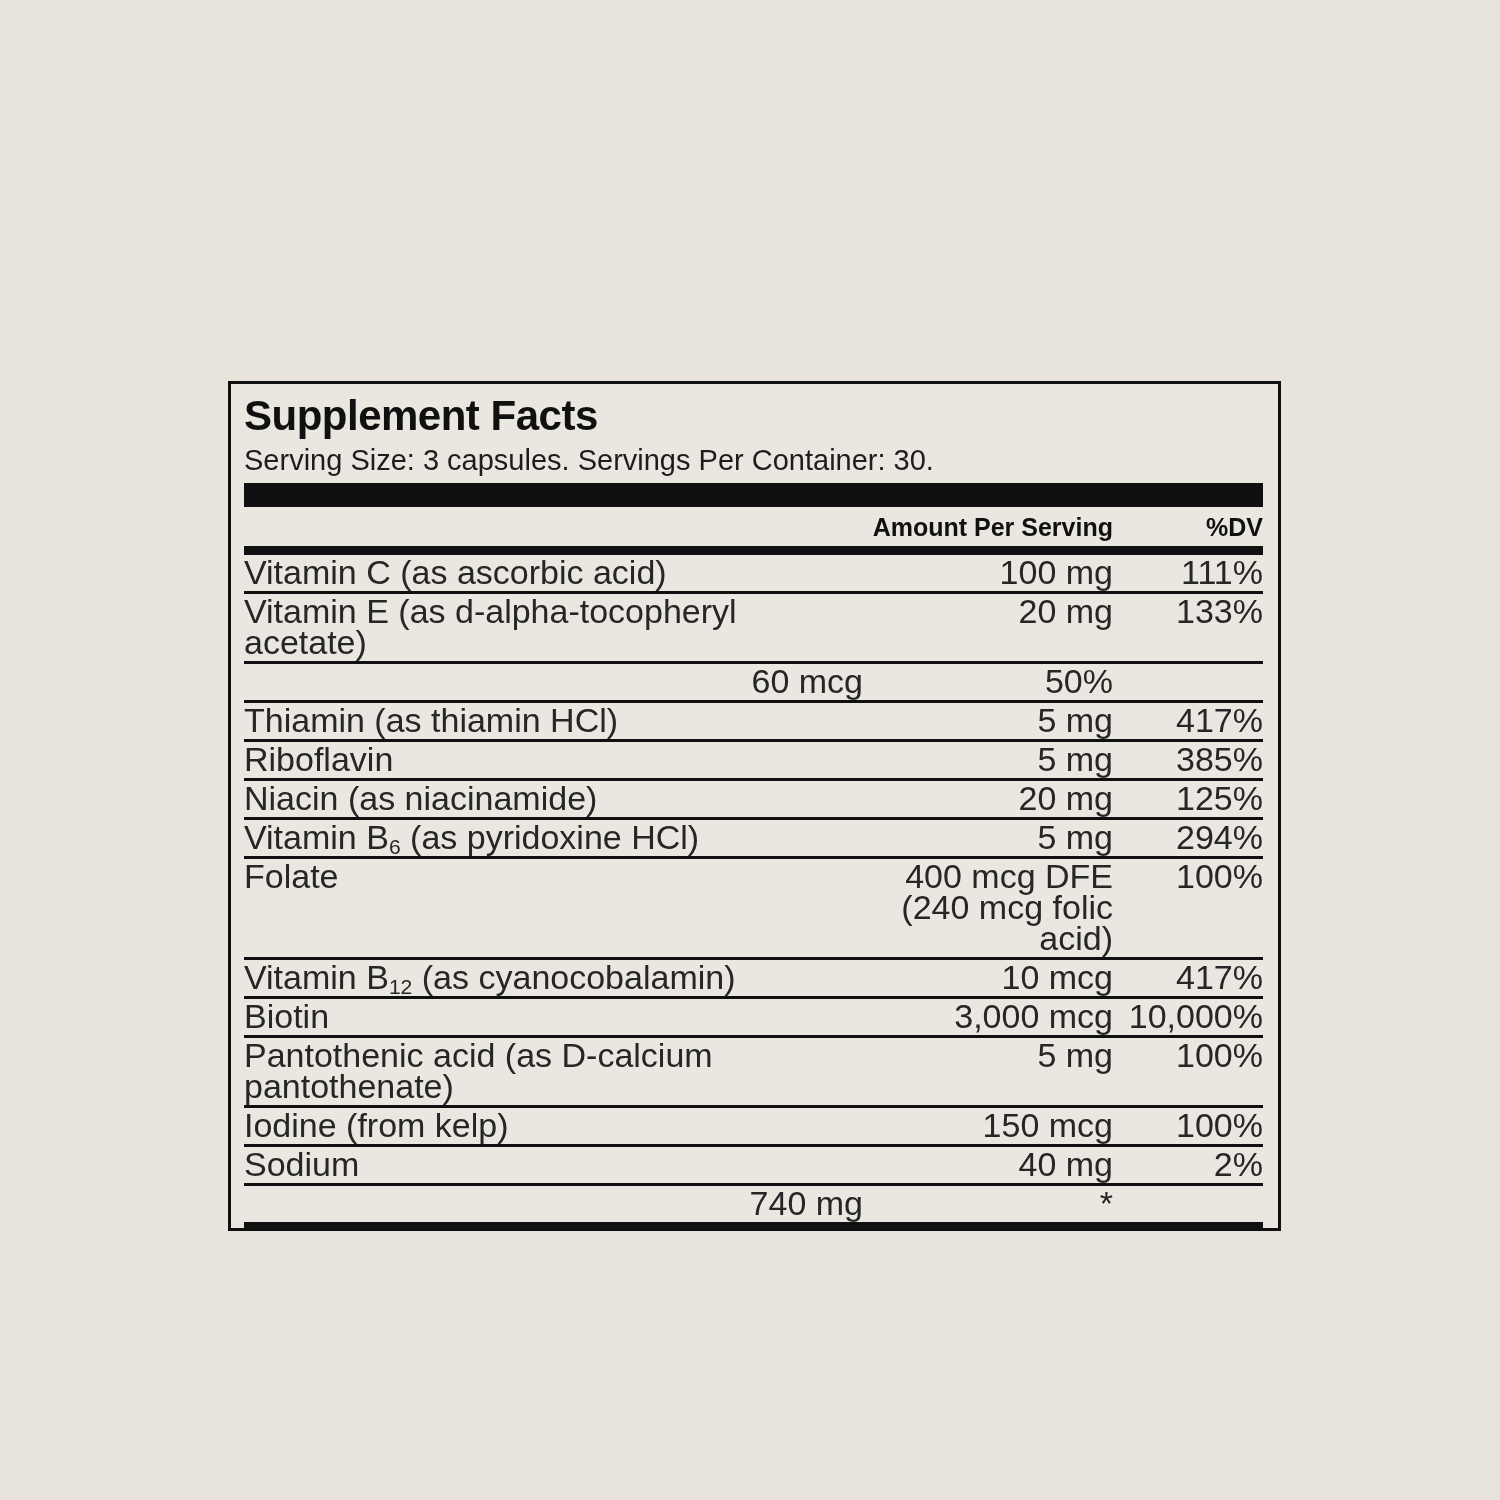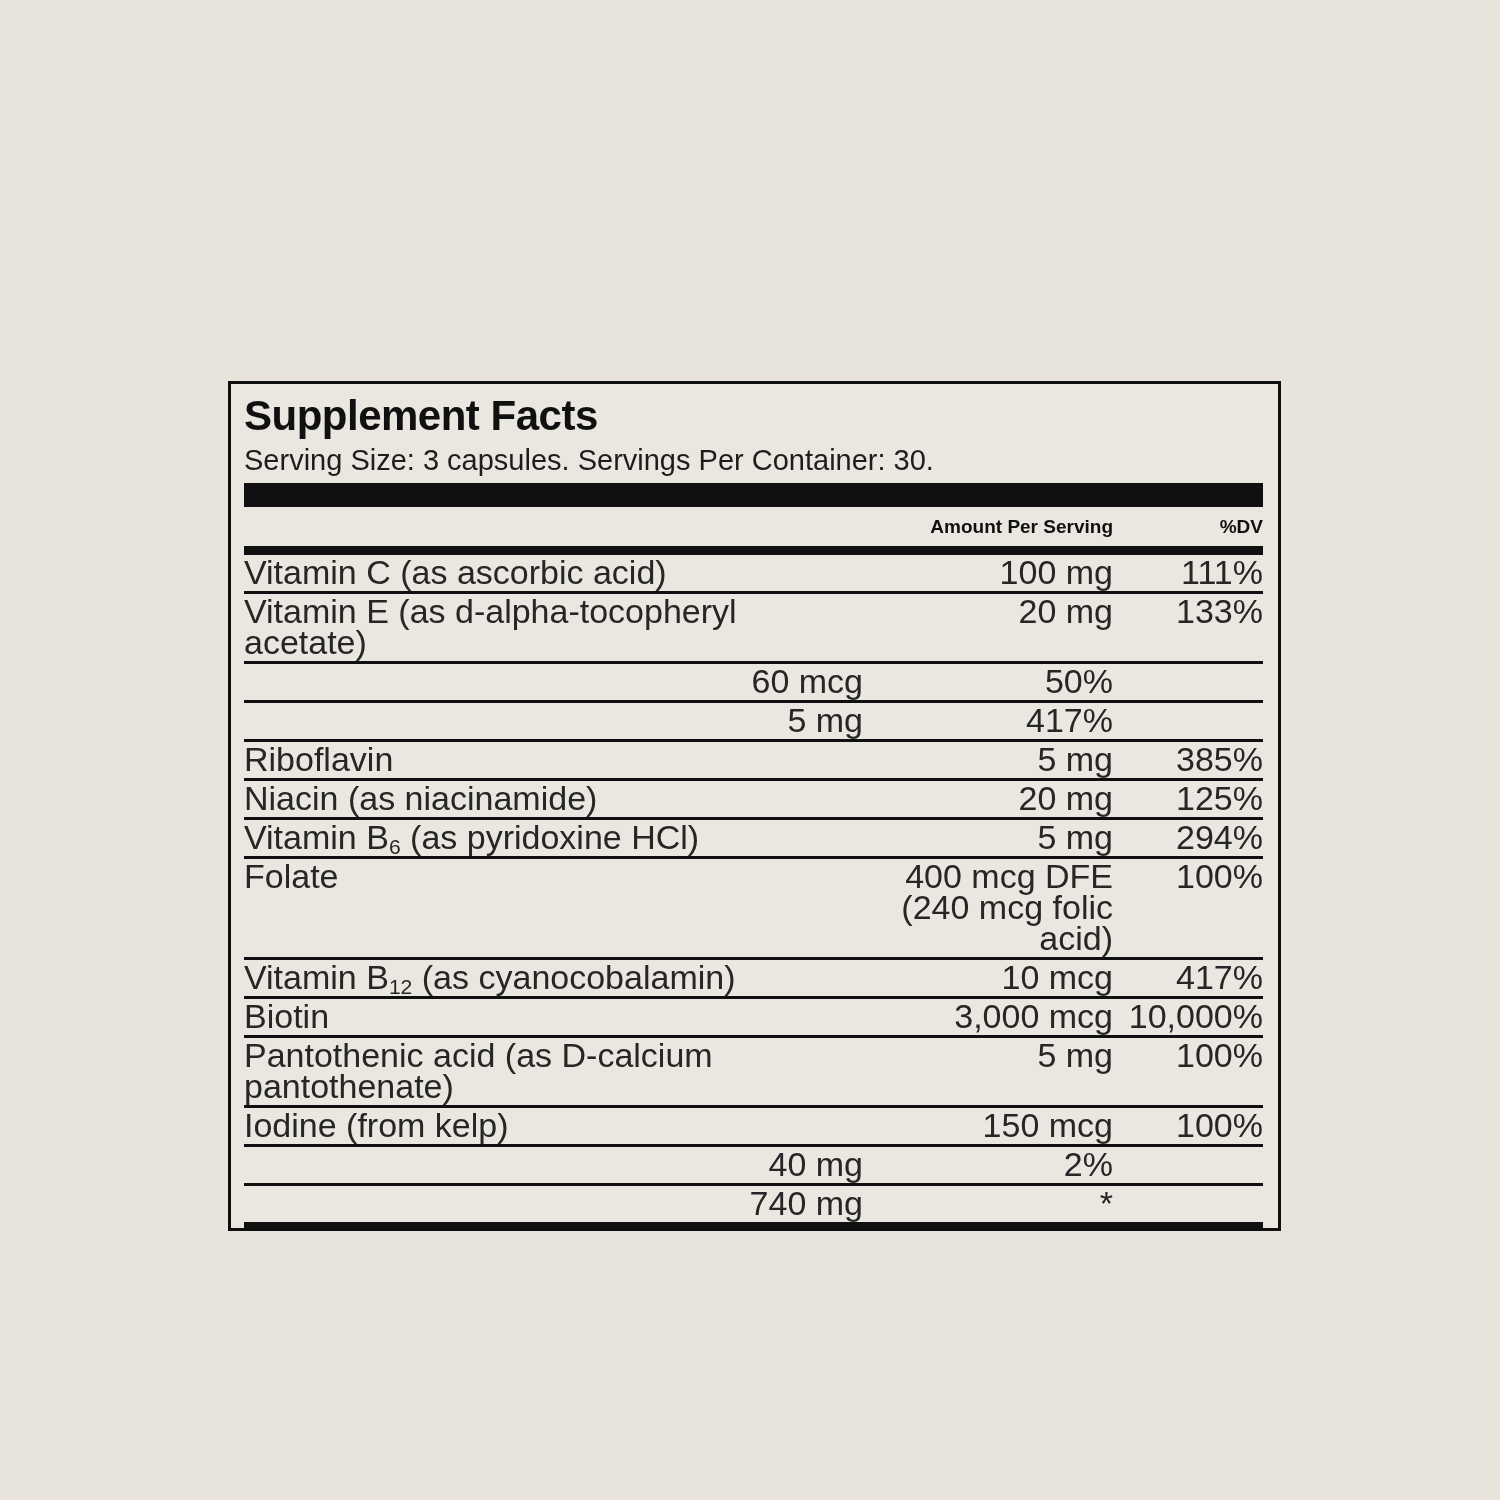--- a/index.html
+++ b/index.html
@@ -39,21 +39,21 @@
   .bar{background:var(--ink);width:100%;}
   .bar.thick{height:24px;margin-top:8px;}
   .bar.medium{height:9px;}
   .grid{
     display:grid;
     grid-template-columns:1fr 250px 150px;
     align-items:start;
   }
   .hrow{padding:5px 0 4px;}
   .hrow .cell{
-    font-size:19px;
+    font-size:25px;
     font-weight:bold;
     line-height:30px;
     color:var(--ink);
   }
   .cell.amount,.cell.dv{text-align:right;}
   .rows{border-bottom:6px solid var(--ink);}
   .row{
     padding:2px 0 3px;
     border-top:3px solid var(--ink);
   }
@@ -99,20 +99,21 @@
           </div>
           <div class="cell dv">133%</div>
         </div>
         <div class="grid row">
           <div class="cell amount">
             <div>60 mcg</div>
           </div>
           <div class="cell dv">50%</div>
         </div>
         <div class="grid row">
+          <div class="cell name"><span>Thiamin (as thiamin HCl)</span></div>
           <div class="cell amount">
             <div>5 mg</div>
           </div>
           <div class="cell dv">417%</div>
         </div>
         <div class="grid row">
           <div class="cell name"><span>Riboflavin</span></div>
           <div class="cell amount">
             <div>5 mg</div>
           </div>
@@ -162,20 +163,21 @@
           <div class="cell dv">100%</div>
         </div>
         <div class="grid row">
           <div class="cell name"><span>Iodine (from kelp)</span></div>
           <div class="cell amount">
             <div>150 mcg</div>
           </div>
           <div class="cell dv">100%</div>
         </div>
         <div class="grid row">
+          <div class="cell name"><span>Sodium</span></div>
           <div class="cell amount">
             <div>40 mg</div>
           </div>
           <div class="cell dv">2%</div>
         </div>
         <div class="grid row">
           <div class="cell amount">
             <div>740 mg</div>
           </div>
           <div class="cell dv">*</div>

